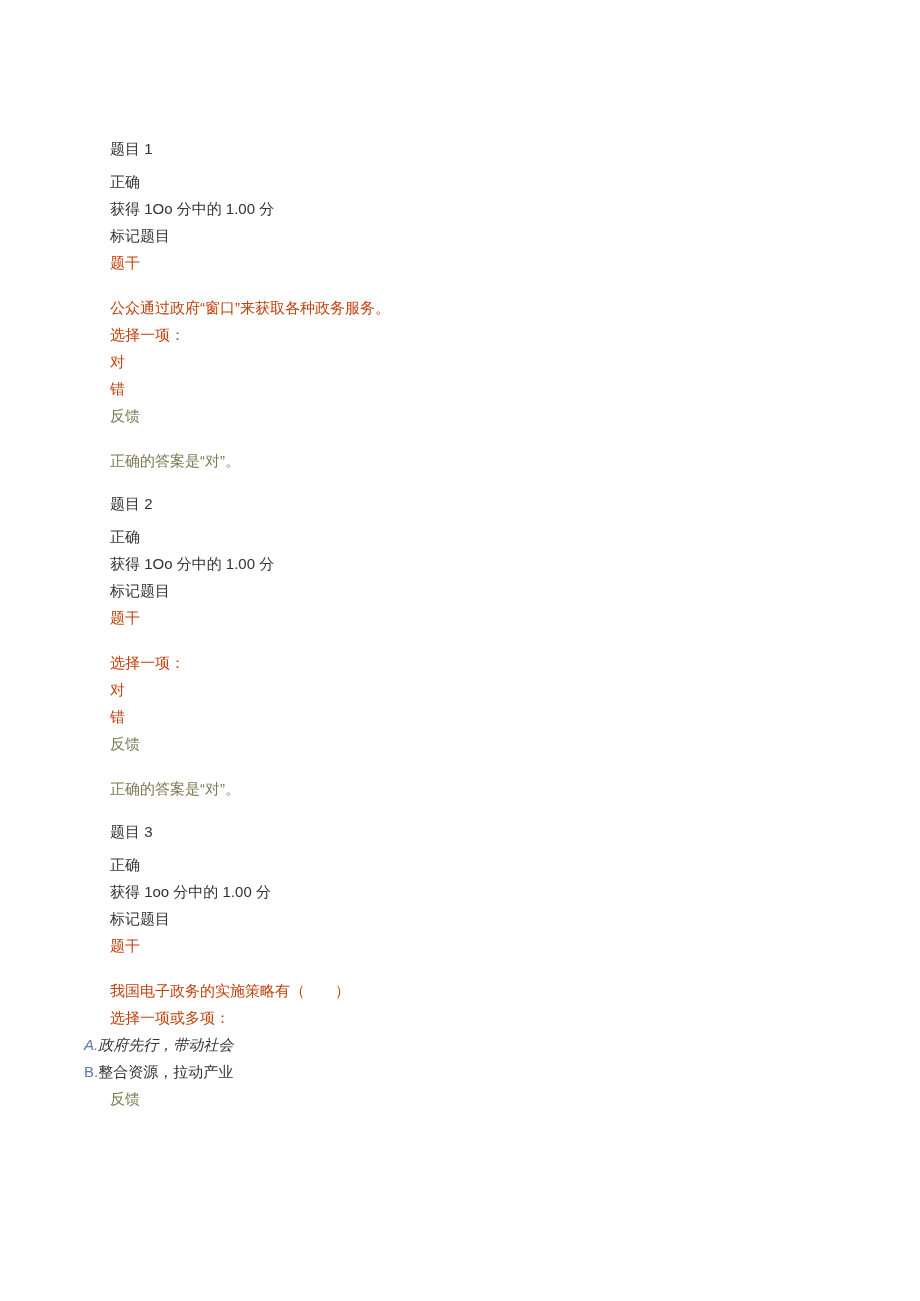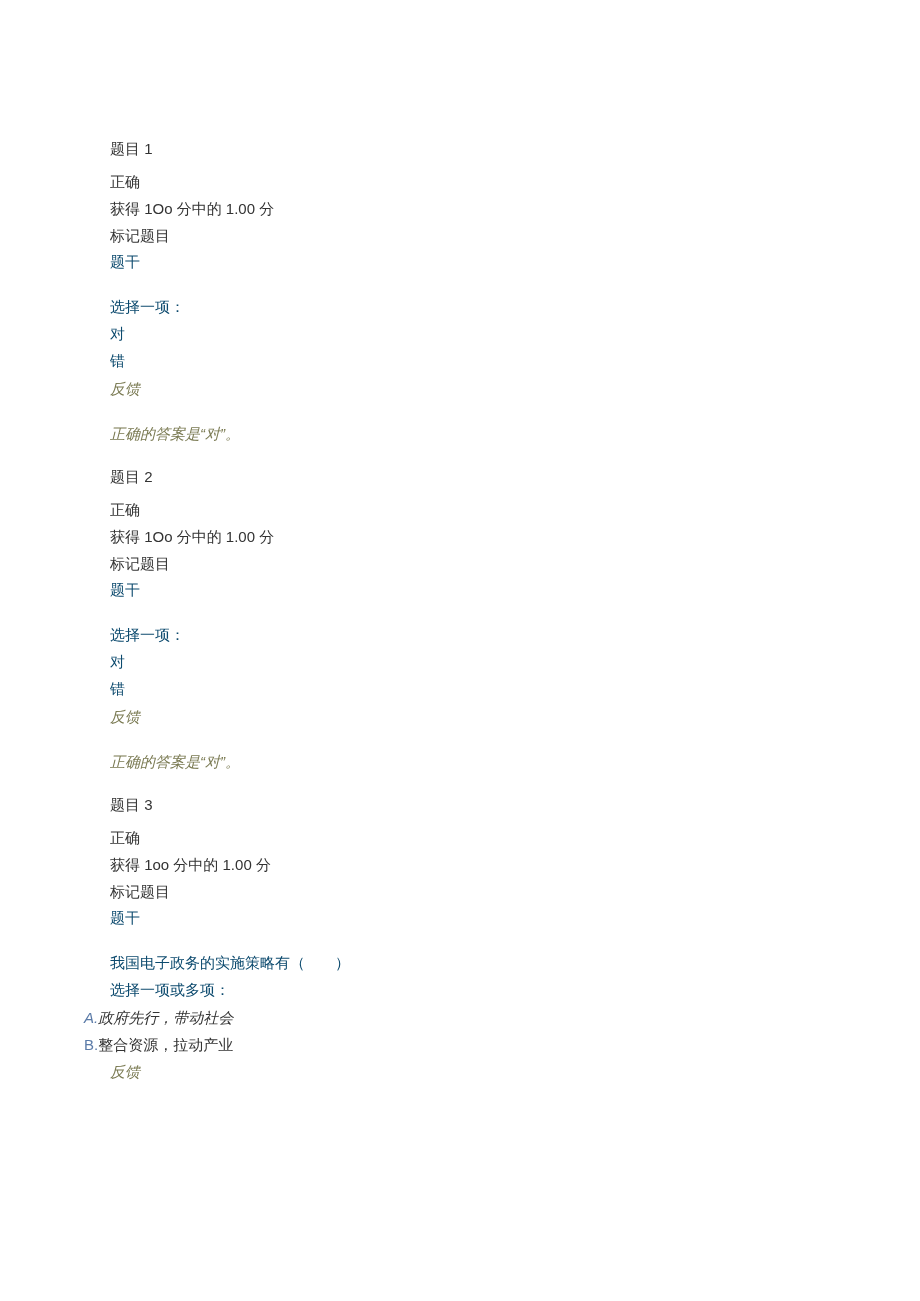--- a/index.html
+++ b/index.html
@@ -9,39 +9,40 @@
     font-family: "Microsoft YaHei", "SimSun", Arial, sans-serif;
     font-size: 15px;
     line-height: 1.8;
     color: #333333;
     width: 920px;
   }
   .page {
     padding: 135px 118px 60px 110px;
   }
   .black { color: #333333; }
-  .gray { color: #7a7a52; font-style: italic; }
-  .blue { color: #0c4a6e; font-family: Liberation Serif, serif; }
+  .gray { color: #7a7a52; }
+  .blue { color: #c2410c; }
   .block { margin-bottom: 6px; }
   .section { margin-bottom: 16px; }
   .option-letter { color: #5b7ba8; }
   .option-row { margin-left: 0px; }
 </style>
 </head>
 <body>
 
 <div class="page">
 
   <div class="section">
     <div class="black block">题目 1</div>
     <div class="black">正确</div>
     <div class="black">获得 1Oo 分中的 1.00 分</div>
     <div class="black">标记题目</div>
     <div class="blue block">题干</div>
     <div style="height:12px"></div>
+    <div class="blue">公众通过政府“窗口”来获取各种政务服务。</div>
     <div class="blue">选择一项：</div>
     <div class="blue">对</div>
     <div class="blue">错</div>
     <div class="gray block">反馈</div>
     <div style="height:12px"></div>
     <div class="gray block">正确的答案是“对”。</div>
   </div>
 
   <div class="section">
     <div class="black block">题目 2</div>

